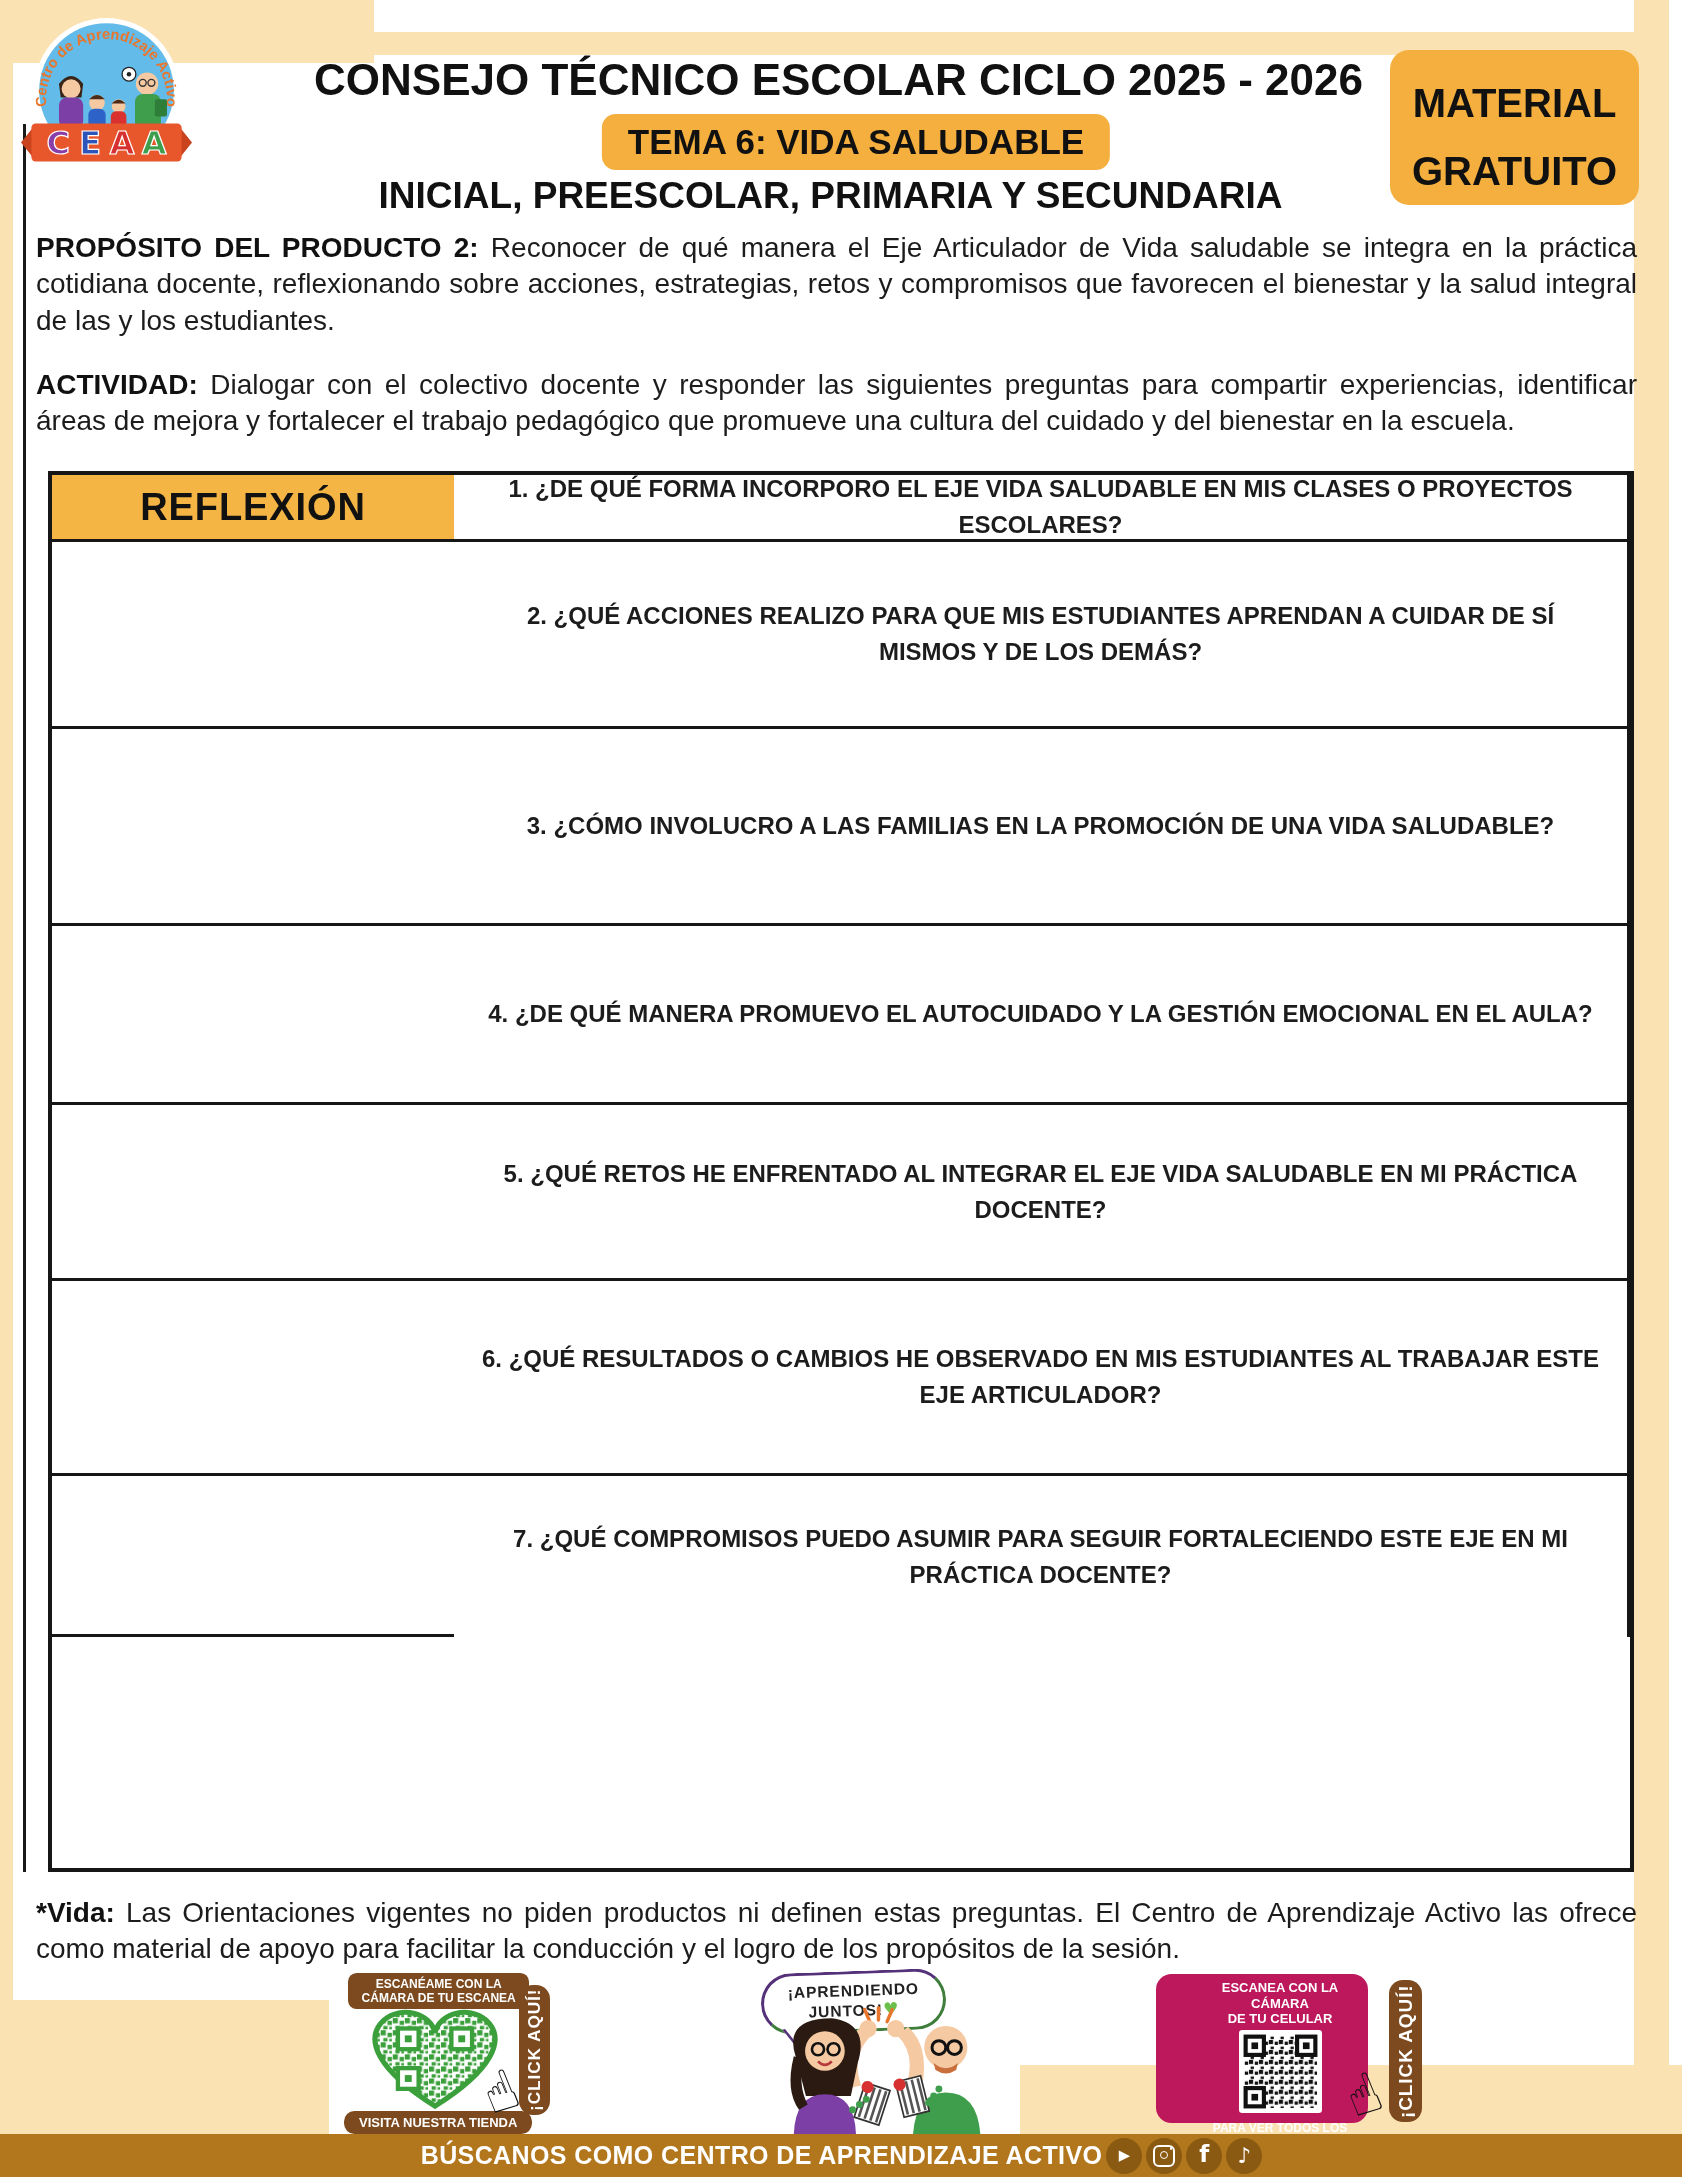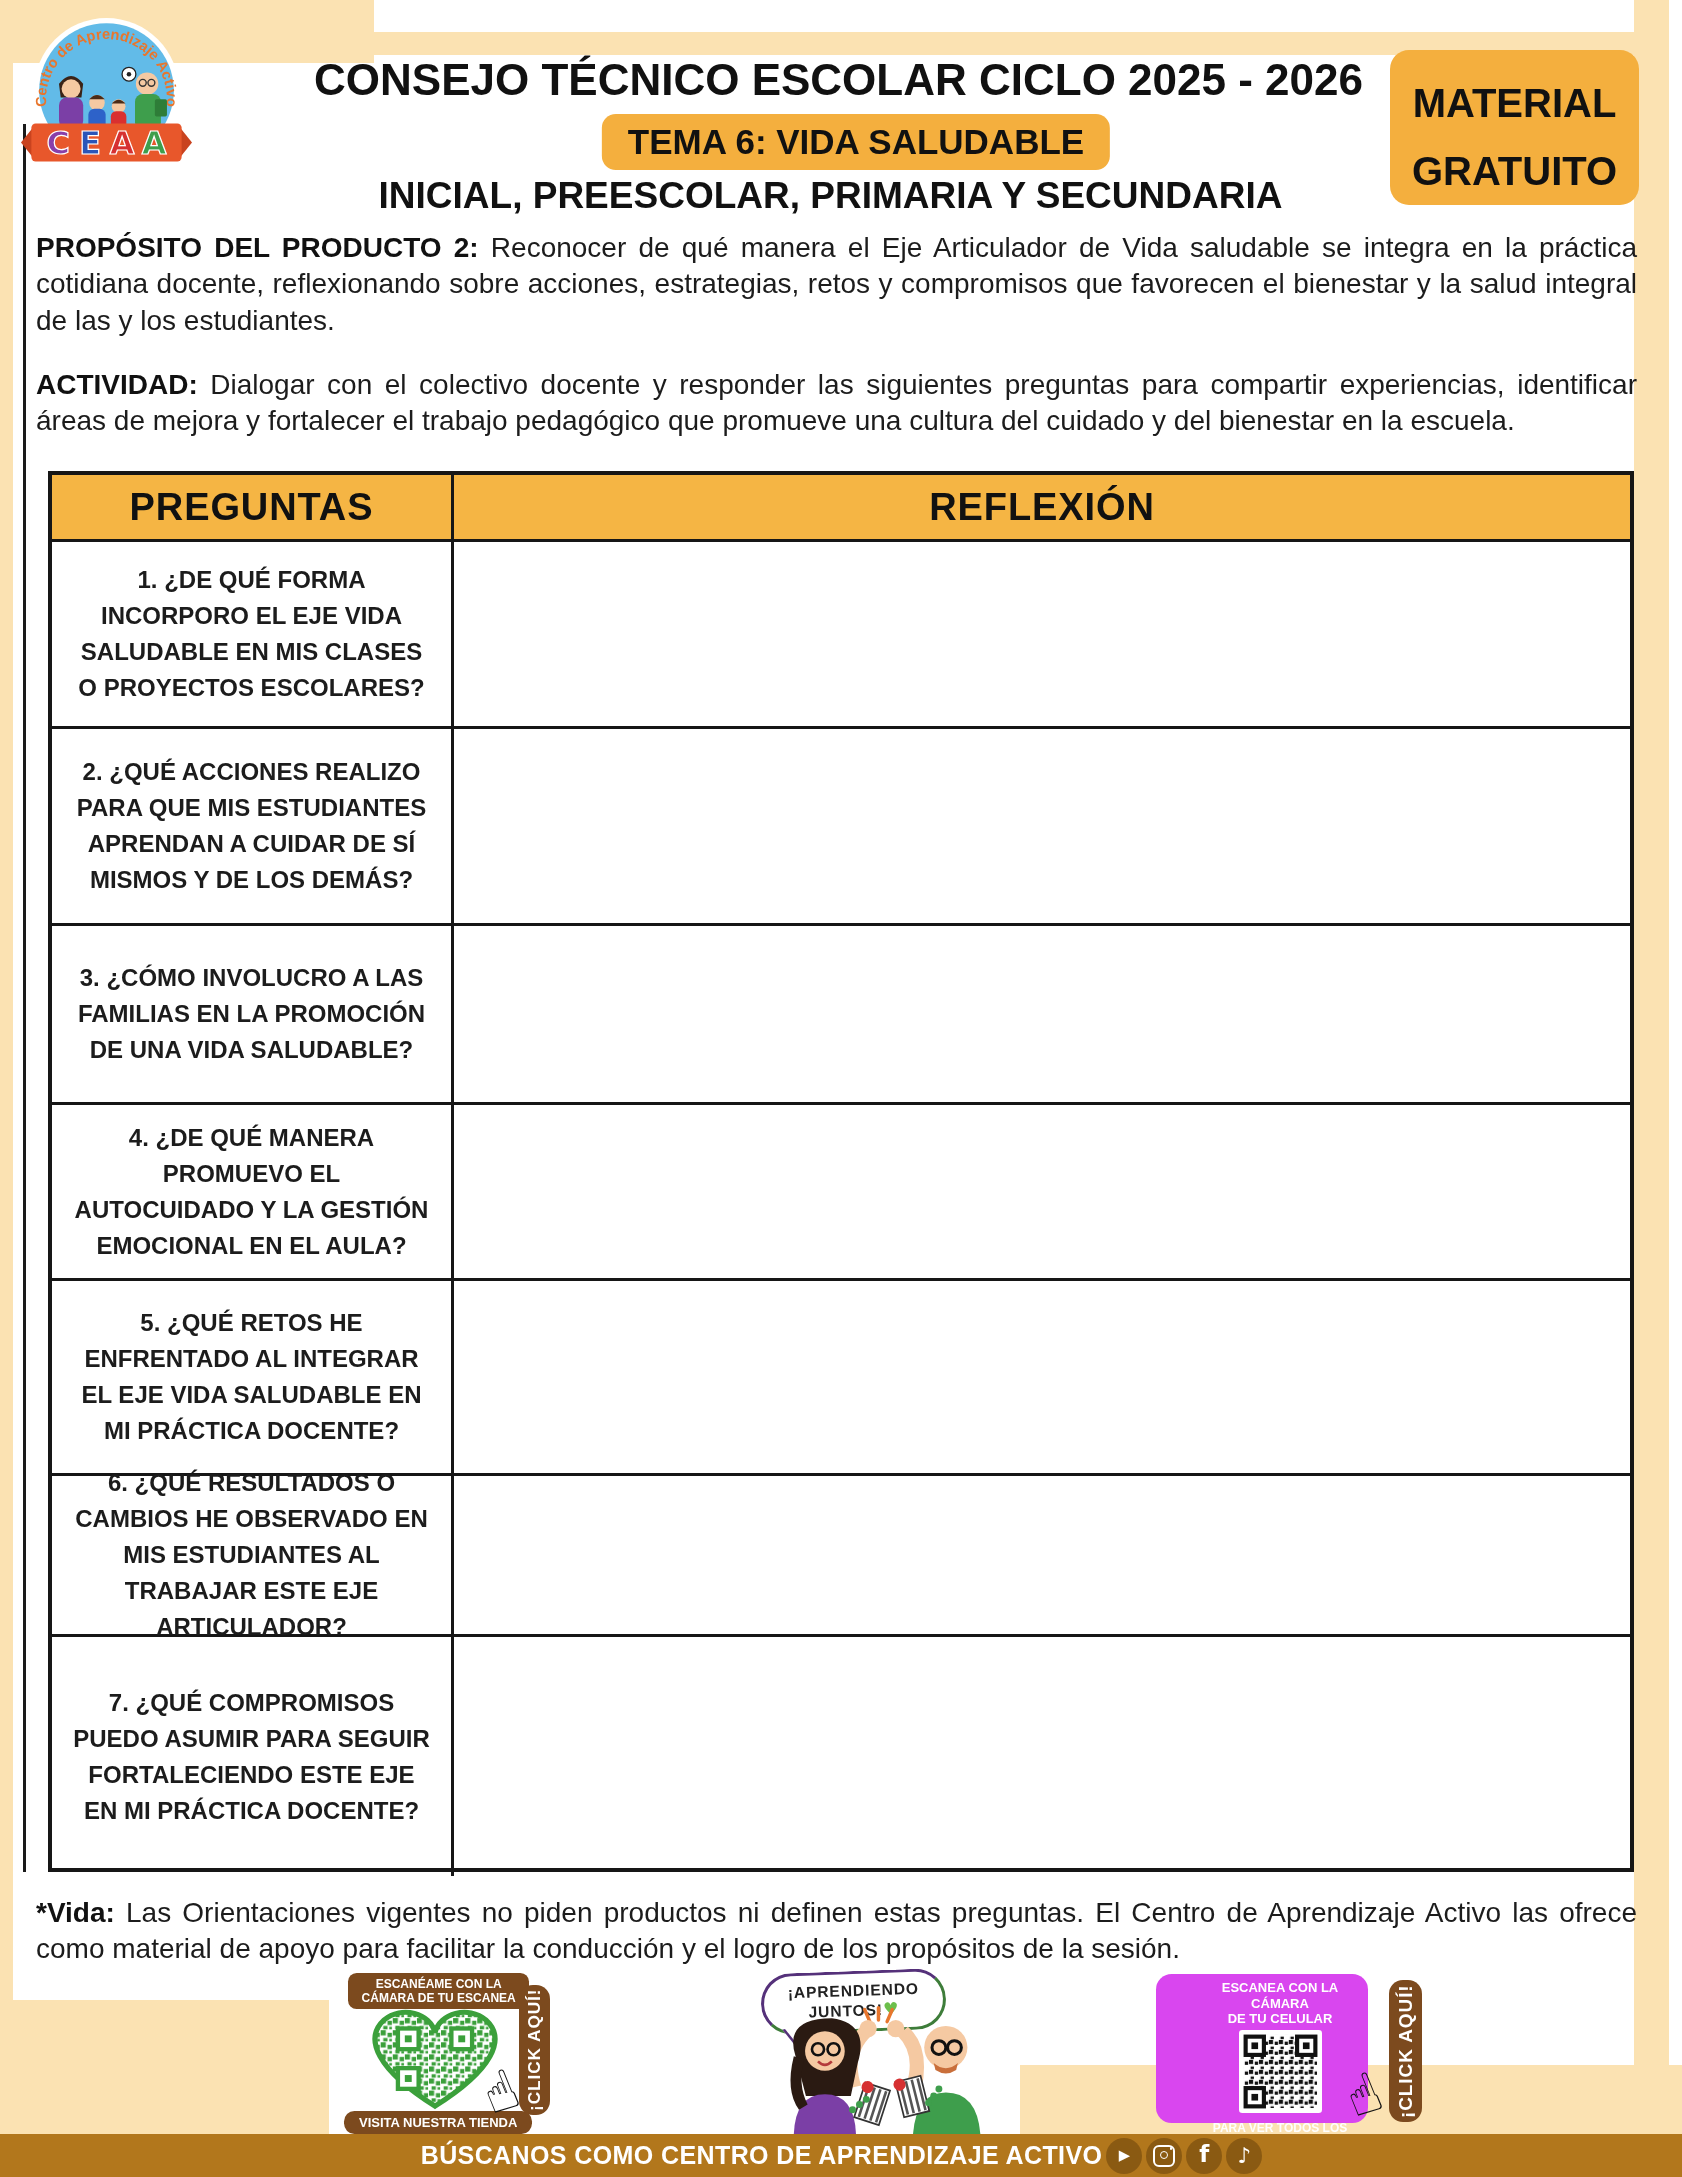--- a/index.html
+++ b/index.html
@@ -72,21 +72,21 @@
   .bubble{left:761px;top:1971px;width:169px;background:#fff;
     border:3.5px solid #55317A;border-right-color:#3E7D3A;border-bottom-color:#3E7D3A;
     border-radius:40px;text-align:center;padding:7px 5.2px;transform:rotate(-2deg);}
   .bubble .bl{font-size:15.6px;font-weight:bold;color:#222;letter-spacing:0.9px;line-height:1.25;}
   .bubble .heart{color:#6CBF4B;font-family:"DejaVu Sans", sans-serif;font-size:17.3px;}
   .bubble:after{content:"";position:absolute;left:22.5px;bottom:-14px;width:15.6px;height:15.6px;
     background:#fff;border-left:3.5px solid #55317A;border-bottom:3.5px solid #55317A;
     transform:skewX(28deg) rotate(-12deg);}
   .chars{left:742px;top:2006px;}
 
-  .rq-box{left:1156px;top:1974px;width:212px;height:149px;background:#d946ef;
+  .rq-box{left:1156px;top:1974px;width:212px;height:149px;background:#be185d;
     border-radius:15.6px;text-align:center;color:#fff;box-sizing:border-box;padding-top:6px;padding-left:36px;}
   .rq-box .t{font-size:13px;font-weight:bold;line-height:1.2;}
   .rq-box .c{font-size:12px;font-weight:bold;line-height:1.2;margin-top:8px;}
   .rq-qr{margin:3.5px auto 0 auto;display:block;}
 
   
   .footer-bar{left:0;top:2134px;width:1683px;height:43px;background:#B2771C;
     display:flex;align-items:center;justify-content:center;gap:4px;}
   .footer-text{color:#fff;font-size:25px;font-weight:bold;letter-spacing:0.4px;}
   .ficon{width:36px;height:36px;border-radius:50%;background:#8A5A12;color:#fff;
@@ -158,23 +158,20 @@
 <div class="abs material-badge">
   <div>MATERIAL</div>
   <div>GRATUITO</div>
 </div>
 
 <div class="abs para para1"><b>PROPÓSITO DEL PRODUCTO 2:</b><span> Reconocer de qué manera el Eje Articulador de Vida saludable se integra en la práctica cotidiana docente, reflexionando sobre acciones, estrategias, retos y compromisos que favorecen el bienestar y la salud integral de las y los estudiantes.</span></div>
 
 <div class="abs para para2"><b>ACTIVIDAD:</b><span> Dialogar con el colectivo docente y responder las siguientes preguntas para compartir experiencias, identificar áreas de mejora y fortalecer el trabajo pedagógico que promueve una cultura del cuidado y del bienestar en la escuela.</span></div>
 
 <div class="abs qtable">
-  <div class="tcell thead">
-    <span class="thead-label">PREGUNTAS</span>
-  </div>
   <div class="tcell thead lastcol">
     <span class="thead-label">REFLEXIÓN</span>
   </div>
 
   <div class="tcell">
     <div class="qtext">1. ¿DE QUÉ FORMA INCORPORO EL EJE VIDA SALUDABLE EN MIS CLASES O PROYECTOS ESCOLARES?</div>
   </div>
   <div class="tcell lastcol"></div>
 
   <div class="tcell">

